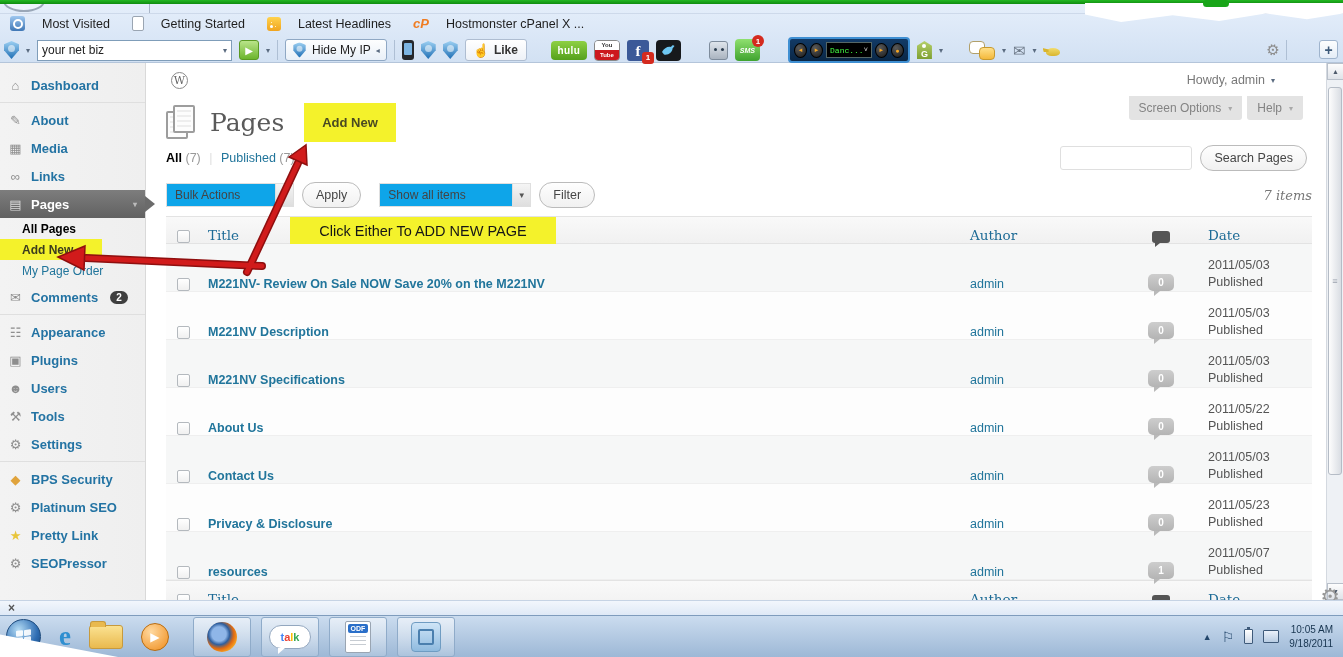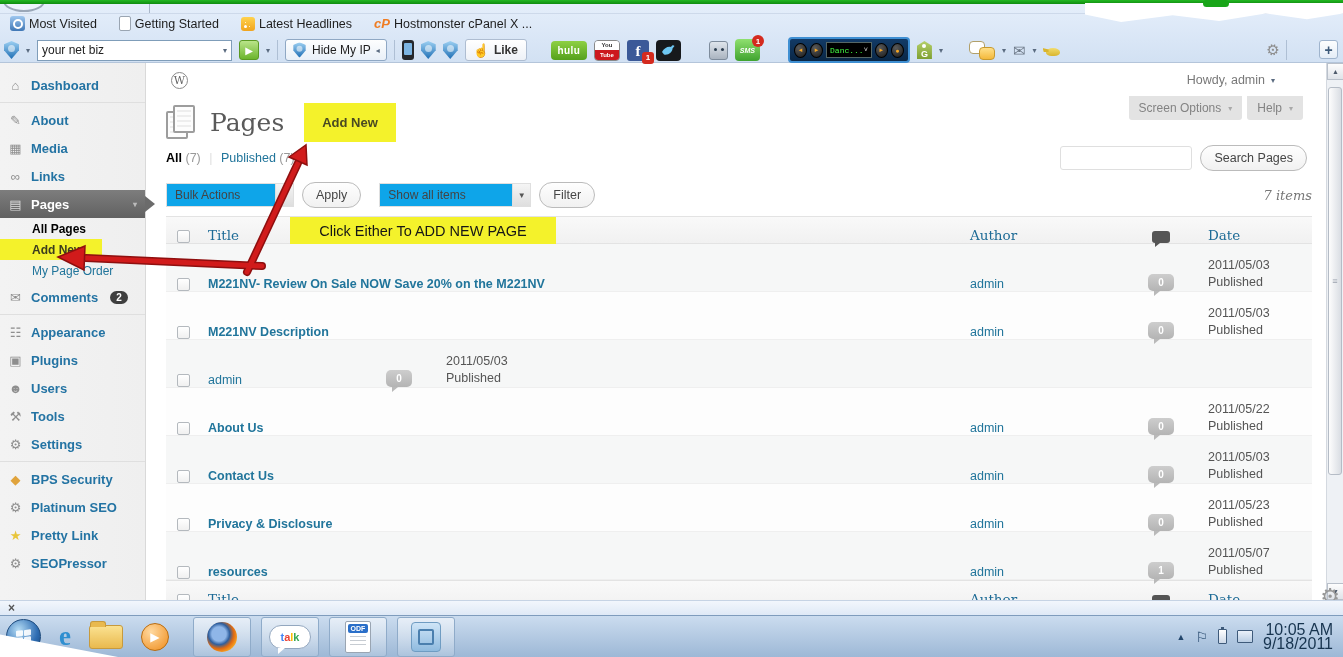--- a/index.html
+++ b/index.html
@@ -10,21 +10,21 @@
   .chrome{position:absolute;left:0;top:0;width:100%;height:63px;background:linear-gradient(#e6effb,#d2e1f3);border-bottom:1px solid #b4c5da}
   .greenstrip{position:absolute;left:0;top:0;width:100%;height:4px;background:linear-gradient(#23b823,#0f8c0f);z-index:3}
   .greenpill{position:absolute;left:1203px;top:0;width:26px;height:7px;background:#18a518;border-radius:4px;z-index:6}
   .torn-tr{position:absolute;left:1085px;top:3px;width:258px;height:19px;background:#fff;z-index:5;
     clip-path:polygon(0 0,100% 0,100% 55%,86% 85%,70% 55%,52% 95%,34% 65%,14% 100%,0 60%)}
   .oval{position:absolute;left:3px;top:-10px;width:42px;height:22px;border:2px solid #9aa7b8;border-radius:50%;background:#eef4fc;z-index:2}
   .tabdiv{position:absolute;left:149px;top:0;width:1px;height:13px;background:#a9b6c8;z-index:2}
   .tabline{position:absolute;left:0;top:13px;width:100%;height:1px;background:#cdd9ea;z-index:1}
 
   .bmrow{position:absolute;left:10px;top:16px;display:flex;align-items:center;font-size:12.5px;color:#1e1e1e;z-index:4}
-  .bm{display:flex;align-items:center;gap:4px;margin-right:22px;cursor:default}
+  .bm{display:flex;align-items:center;gap:17px;margin-right:22px;cursor:default}
   .ico-mv{width:15px;height:15px;border-radius:3px;background:linear-gradient(#9ec7ef,#3f77b5);position:relative}
   .ico-mv::after{content:"";position:absolute;left:3px;top:3px;width:6px;height:6px;border:2px solid #fff;border-radius:50%}
   .ico-page{width:12px;height:15px;background:#fff;border:1px solid #9aa5b2;border-radius:2px}
   .ico-rss{width:14px;height:14px;border-radius:3px;background:linear-gradient(#ffd24d,#f0a41f);position:relative}
   .ico-rss::after{content:"";position:absolute;left:3px;bottom:3px;width:3px;height:3px;background:#fff;border-radius:50%;box-shadow:0 -4px 0 -1px #fff,4px 0 0 -1px #fff}
   .ico-cp{color:#ef7c22;font-weight:bold;font-style:italic;font-size:13px}
 
   .adrow{position:absolute;left:4px;top:38px;right:56px;height:24px;display:flex;align-items:center;gap:7px;z-index:4}
   .shield{width:15px;height:18px;background:linear-gradient(#9dd0f2,#1f6fb5);clip-path:polygon(50% 0,100% 18%,100% 52%,50% 100%,0 52%,0 18%);position:relative}
   .shield::after{content:"";position:absolute;left:4px;top:4px;width:7px;height:7px;border-radius:50%;background:rgba(255,255,255,.55)}
@@ -65,21 +65,21 @@
   .lamp::before{content:"";position:absolute;left:2px;bottom:1px;width:14px;height:8px;background:linear-gradient(#f2dc6c,#d9b52e);border-radius:50% 50% 40% 40%}
   .lamp::after{content:"";position:absolute;left:-1px;bottom:5px;width:6px;height:4px;background:#d9b52e;clip-path:polygon(0 0,100% 40%,100% 100%,20% 100%)}
   .wrench{color:#8e8e8e;font-size:15px;transform:rotate(20deg)}
   .plusbtn{position:absolute;right:5px;top:40px;width:19px;height:19px;background:linear-gradient(#fdfefe,#e4edf7);border:1px solid #9fb4cd;border-radius:3px;color:#3d5a7a;font-weight:bold;font-size:14px;display:flex;align-items:center;justify-content:center;z-index:4}
 
   
   .wpmain{position:absolute;left:0;top:63px;width:100%;height:537px;background:#fff;overflow:hidden}
   .sidebar{position:absolute;left:0;top:0;width:146px;height:100%;background:linear-gradient(90deg,#f3f3f3,#efefef);border-right:1px solid #d9d9d9;padding-top:8px}
   .sb-item{height:28px;display:flex;align-items:center;gap:8px;padding-left:8px;font-size:13px;font-weight:bold;color:#2373a3;cursor:pointer}
   .sb-item .g{width:15px;text-align:center;color:#8e8e8e;font-size:13px;font-weight:normal}
-  .sb-sub{height:21px;display:flex;align-items:center;padding-left:32px;font-size:12px;color:#21759b;cursor:pointer}
+  .sb-sub{height:21px;display:flex;align-items:center;padding-left:22px;font-size:12px;color:#21759b;cursor:pointer}
   .sb-sub.first{color:#000;font-weight:bold}
   .sb-addnew{background:#f4f22b;width:102px;color:#3c3c1e;font-weight:bold}
   .sb-sep{border-top:1px solid #dfdfdf;margin:3px 0}
   .sb-active{position:relative;background:linear-gradient(#7d7d7d,#616161);color:#fff}
   .sb-active .g{color:#ddd}
   .sb-active .ptr{position:absolute;right:-10px;top:50%;margin-top:-8px;width:0;height:0;border-left:10px solid #6b6b6b;border-top:8px solid transparent;border-bottom:8px solid transparent}
   .sb-active .dcaret{position:absolute;right:8px;color:#bbb;font-size:8px}
   .badge{margin-left:4px;background:#3f3f3f;color:#fff;border-radius:9px;font-size:10px;padding:1px 6px;font-weight:bold}
 
   .wph{position:absolute;left:147px;top:0;right:16px;height:34px;background:#fff;display:flex;align-items:center;padding:0 24px}
@@ -168,21 +168,21 @@
   .odfhdr{margin-top:2px;background:#2a6fc9;color:#fff;font-size:7px;font-weight:bold;padding:1px 3px;border-radius:2px}
   .odflines{width:16px;height:12px;margin-top:3px;background:repeating-linear-gradient(#c7ccd2 0 1px,transparent 1px 4px)}
   .blueapp{width:30px;height:30px;border-radius:4px;background:linear-gradient(#cfe5f7,#8fbbdf);border:1px solid #6f9cc2;position:relative}
   .blueapp::after{content:"";position:absolute;left:6px;top:6px;right:6px;bottom:6px;border:2px solid #4a7fae;border-radius:2px}
   .tray{margin-left:auto;display:flex;align-items:center;gap:10px;padding-right:10px;color:#23466b}
   .trayup{font-size:9px}
   .flagico{font-size:14px}
   .batt{width:9px;height:15px;border:1px solid #3e5a7a;border-radius:1px;position:relative;background:linear-gradient(#fff,#cdd9e8)}
   .batt::before{content:"";position:absolute;top:-3px;left:2px;width:3px;height:2px;background:#3e5a7a}
   .net{width:16px;height:13px;border:1px solid #3e5a7a;border-radius:1px;background:linear-gradient(#eaf1fa,#b9cde3)}
-  .clock{font-size:16px;line-height:14px;text-align:right;color:#17344f}
+  .clock{font-size:10px;line-height:14px;text-align:right;color:#17344f}
   .torn-bl{position:absolute;left:0;top:632px;width:118px;height:25px;background:#fff;z-index:15;clip-path:polygon(0 10%,100% 100%,0 100%)}
 
   .overlay{position:absolute;left:0;top:0;z-index:40;pointer-events:none}
   .notebox{position:absolute;left:290px;top:154px;width:266px;height:27px;background:#f4f22b;display:flex;align-items:center;justify-content:center;font-size:14.5px;color:#161616;z-index:6}
 </style>
 </head>
 <body>
 
 <div class="screen">
 
@@ -449,20 +449,21 @@
         <span class="c-author rowauthor">admin</span>
         <span class="c-comments rowcomments">
             <span class="combubble">0</span>
           </span>
         <span class="c-date rowdate"><span>2011/05/03</span><br><span>Published</span></span>
       </div>
       <div class="trow">
         <span class="c-cb">
             <span class="cb"></span>
           </span>
+        <span class="c-title rowtitle">M221NV Specifications</span>
         <span class="c-author rowauthor">admin</span>
         <span class="c-comments rowcomments">
             <span class="combubble">0</span>
           </span>
         <span class="c-date rowdate"><span>2011/05/03</span><br><span>Published</span></span>
       </div>
       <div class="trow">
         <span class="c-cb">
             <span class="cb"></span>
           </span>

